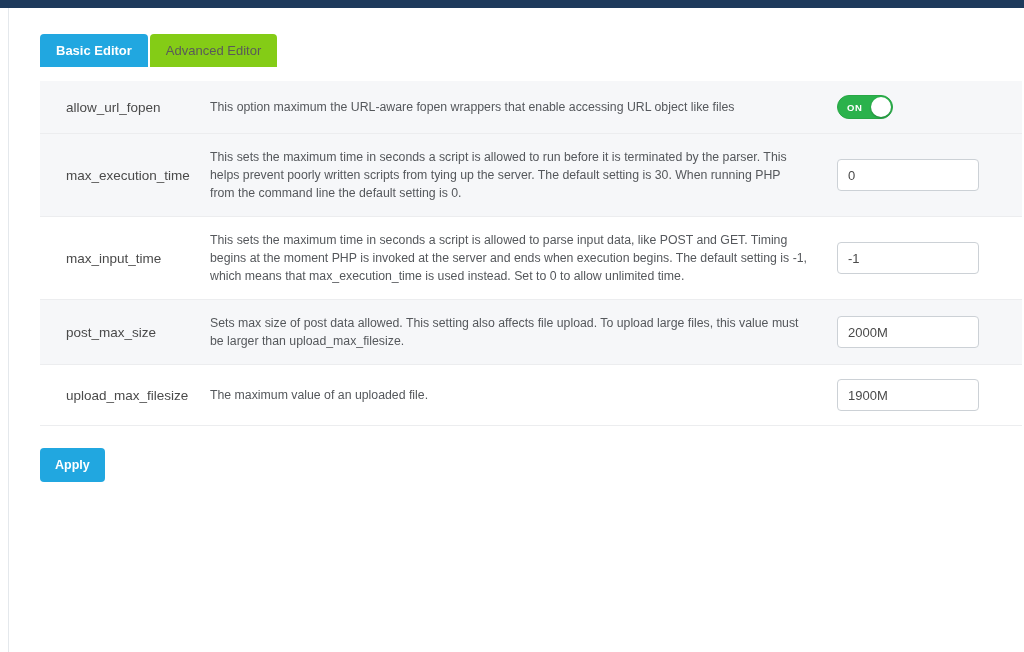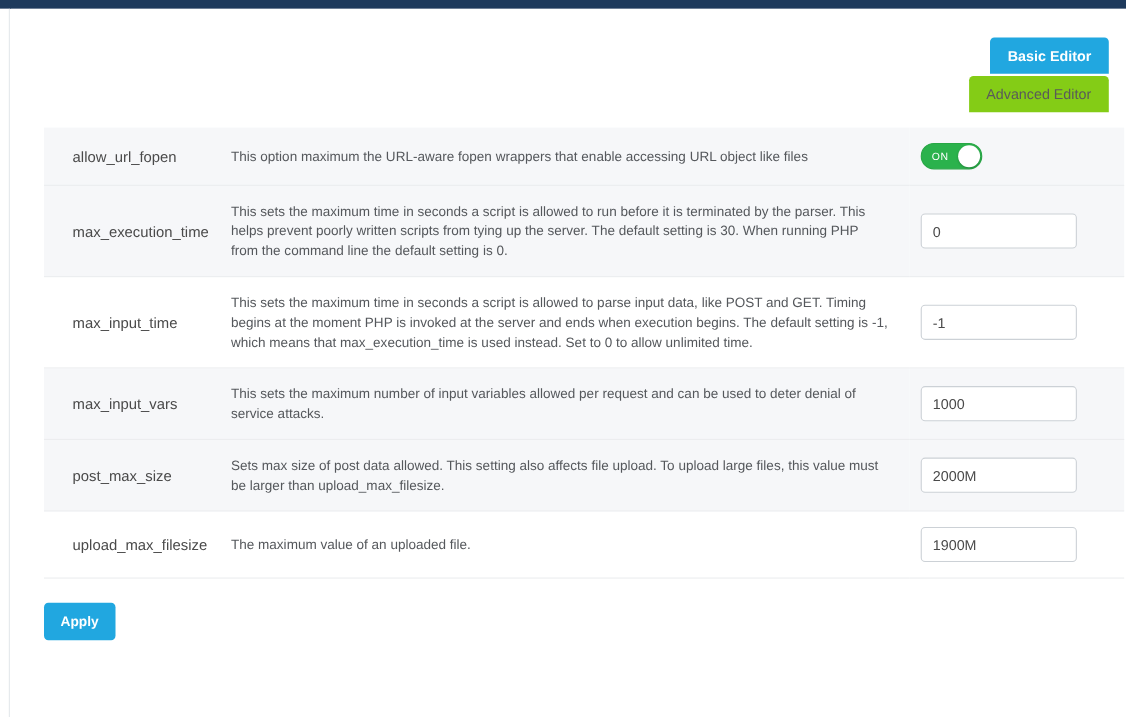--- a/index.html
+++ b/index.html
@@ -33,21 +33,20 @@
     left: 10px; top: 8px; right: 0; bottom: 0;
     background: #ffffff;
     padding: 18px 16px 0 16px;
   }
   
   .tabs {
     display: flex;
     align-items: flex-end;
     gap: 2px;
     margin: 8px 0 14px 14px;
-    flex-direction: column;
   }
   .tab {
     font-size: 13px;
     font-weight: bold;
     padding: 9px 16px;
     border-radius: 4px 4px 0 0;
     cursor: pointer;
     line-height: 15px;
   }
   .tab.active {
@@ -98,21 +97,21 @@
     height: 24px;
     border-radius: 14px;
     background: #2bb24c;
     position: relative;
     cursor: pointer;
     border: 1px solid #28a745;
   }
   .toggle .on-label {
     color: #ffffff;
     font-size: 9.5px;
-    font-weight: normal;
+    font-weight: bold;
     margin-left: 9px;
     letter-spacing: 0.5px;
   }
   .toggle .knob {
     position: absolute;
     right: 1px; top: 1px;
     width: 20px; height: 20px;
     border-radius: 50%;
     background: #ffffff;
     box-shadow: 0 1px 2px rgba(0,0,0,.25);
@@ -206,27 +205,20 @@
         </tr>
 
         <tr class="row-even">
           <td class="c-name">max_input_time</td>
           <td class="c-desc">This sets the maximum time in seconds a script is allowed to parse input data, like POST and GET. Timing begins at the moment PHP is invoked at the server and ends when execution begins. The default setting is -1, which means that max_execution_time is used instead. Set to 0 to allow unlimited time.</td>
           <td class="c-ctrl">
             <input class="txt" type="text" value="-1" style="">
           </td>
         </tr>
 
-        <tr class="row-odd">
-          <td class="c-name">max_input_vars</td>
-          <td class="c-desc">This sets the maximum number of input variables allowed per request and can be used to deter denial of service attacks.</td>
-          <td class="c-ctrl">
-            <input class="txt" type="text" value="1000" style="">
-          </td>
-        </tr>
 
 
         <tr class="row-odd">
           <td class="c-name">post_max_size</td>
           <td class="c-desc">Sets max size of post data allowed. This setting also affects file upload. To upload large files, this value must be larger than upload_max_filesize.</td>
           <td class="c-ctrl">
             <input class="txt" type="text" value="2000M" style="">
           </td>
         </tr>
 

